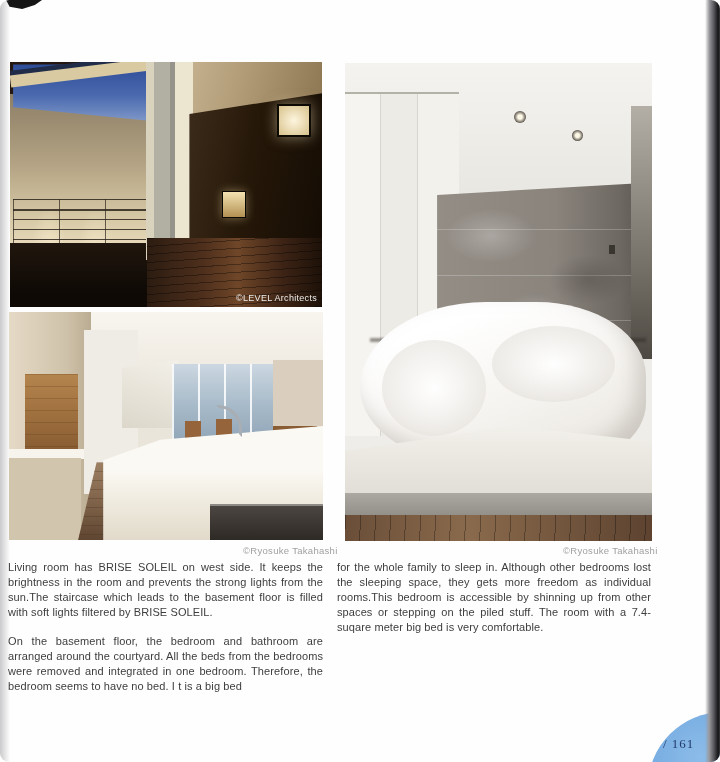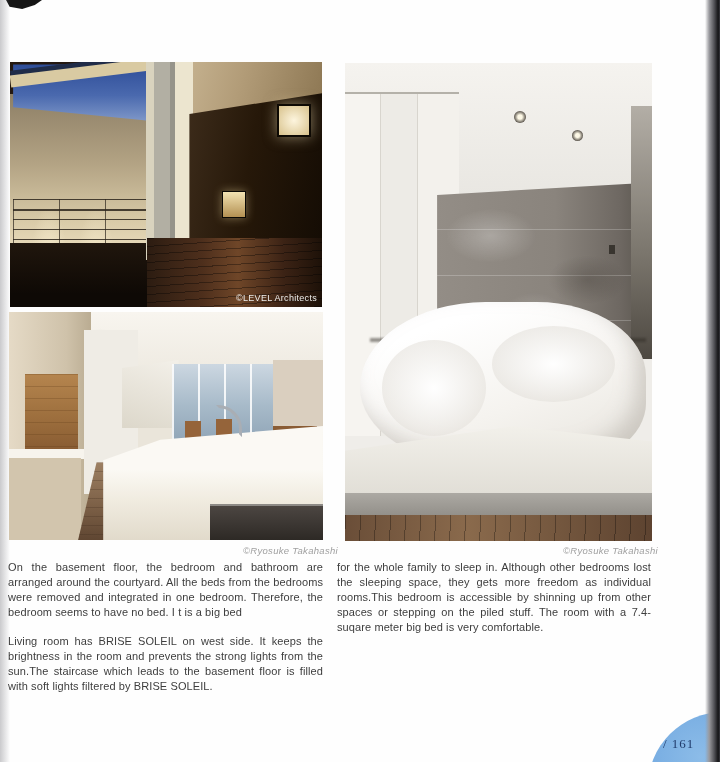--- a/index.html
+++ b/index.html
@@ -1,17 +1,17 @@
 <!DOCTYPE html>
 <html><head>
 <meta charset="utf-8">
 <style>
   html,body{margin:0;padding:0;background:#ffffff;}
   .page{position:relative;width:720px;height:762px;background:#fefefe;overflow:hidden;
-        font-family:"Liberation Sans",sans-serif;}
+        font-family:"Liberation Sans",sans-serif;border-radius:9px;}
   .abs{position:absolute;}
 
   
   .ink-mark{left:6px;top:0;width:36px;height:9px;background:#151515;
             clip-path:polygon(0 0,100% 0,80% 55%,45% 100%,10% 75%);}
   .left-shadow{left:0;top:0;width:10px;height:762px;
                background:linear-gradient(to right,rgba(130,130,136,.42),rgba(130,130,136,0));}
   .edge-strip{right:0;top:0;width:15px;height:762px;
               background:linear-gradient(to right,rgba(150,150,154,0) 0%,#9a9a9e 28%,#55555a 60%,#141416 88%,#3a3a40 100%);}
 
@@ -118,21 +118,21 @@
   .p3-platform{left:0;top:76%;width:100%;height:16%;
       clip-path:polygon(0 32%,55% 0,100% 20%,100% 100%,0 100%);
       background:linear-gradient(180deg,#f2f0ea,#dfdcd4);}
   .p3-base{left:0;top:90%;width:100%;height:5%;
       background:linear-gradient(180deg,#aca9a3,#918e88);}
   .p3-floor{left:0;top:94.5%;width:100%;height:5.5%;
       background:repeating-linear-gradient(92deg,rgba(0,0,0,.3) 0 1px,rgba(0,0,0,0) 1px 15px),
                  linear-gradient(90deg,#6a4e38,#8a6a4c 40%,#5d4330);}
 
   
-  .credit-gray{color:#a0a0a0;font-size:9.5px;letter-spacing:.3px;font-style:italic;}
+  .credit-gray{color:#a0a0a0;font-size:9.5px;letter-spacing:.3px;}
   .credit-kitchen{left:243px;top:545px;}
   .credit-bedroom{left:563px;top:545px;}
   .col{top:560px;width:315px;}
   .col p{margin:0 0 14px 0;font-size:11px;line-height:15px;color:#3d3d3d;
          text-align:justify;letter-spacing:.1px;}
   .col-left{left:8px;}
   .col-right{left:337px;width:314px;}
 
   
   .corner-circle{left:648px;top:712px;width:150px;height:150px;border-radius:50%;
@@ -200,22 +200,22 @@
     <div class="abs p3-duvet"></div>
     <div class="abs p3-fold1"></div>
     <div class="abs p3-fold2"></div>
     <div class="abs p3-platform"></div>
     <div class="abs p3-base"></div>
     <div class="abs p3-floor"></div>
   </div>
   <div class="abs credit-gray credit-bedroom">©Ryosuke Takahashi</div>
 
   <div class="abs col col-left">
+    <p>Living room has BRISE SOLEIL on west side. It keeps the brightness in the room and prevents the strong lights from the sun.The staircase which leads to the basement floor is filled with soft lights filtered by BRISE SOLEIL.</p>
     <p>On the basement floor, the bedroom and bathroom are arranged around the courtyard. All the beds from the bedrooms were removed and integrated in one bedroom. Therefore, the bedroom seems to have no bed. I t is a big bed</p>
-    <p>Living room has BRISE SOLEIL on west side. It keeps the brightness in the room and prevents the strong lights from the sun.The staircase which leads to the basement floor is filled with soft lights filtered by BRISE SOLEIL.</p>
   </div>
   <div class="abs col col-right">
     <p>for the whole family to sleep in. Although other bedrooms lost the sleeping space, they gets more freedom as individual rooms.This bedroom is accessible by shinning up from other spaces or stepping on the piled stuff. The room with a 7.4-suqare meter big bed is very comfortable.</p>
   </div>
 
   <div class="abs corner-circle"></div>
   <div class="abs page-number">/ 161</div>
 
   <div class="abs edge-strip"></div>
 </div>

